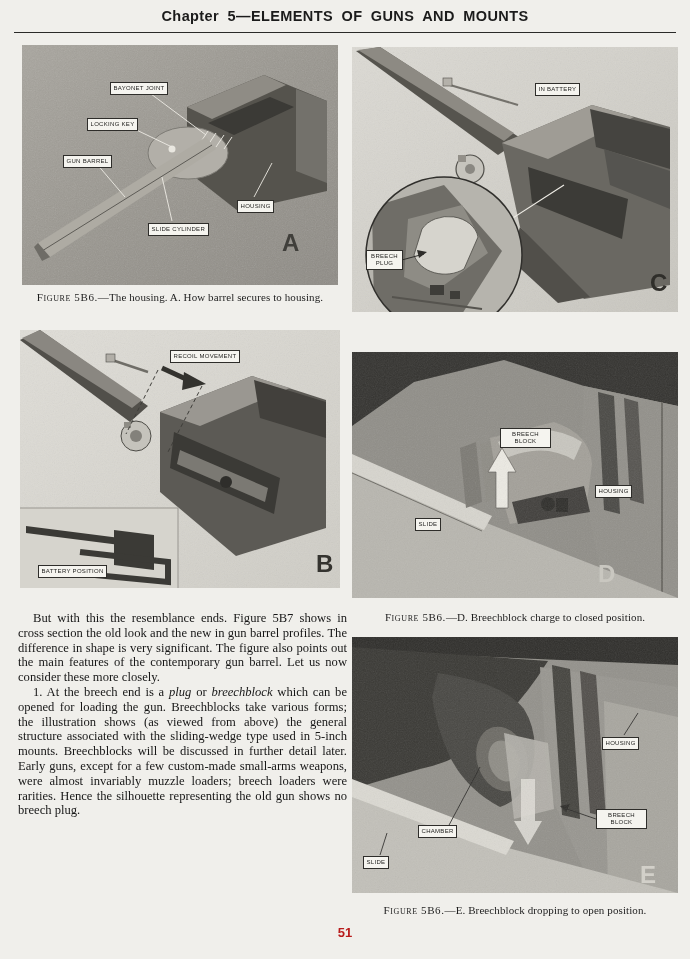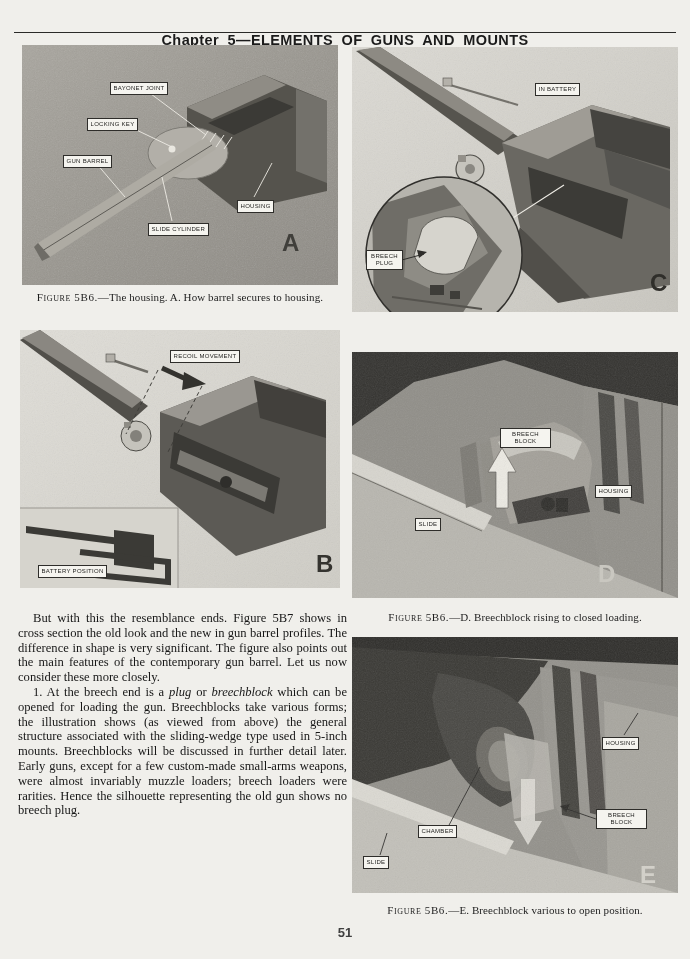--- a/index.html
+++ b/index.html
@@ -1,40 +1,40 @@
 <!DOCTYPE html>
 <html><head>
 <meta charset="utf-8">
 <style>
   html,body{margin:0;padding:0;background:#f0efeb;}
   .page{position:relative;width:690px;height:959px;background:#f0efeb;overflow:hidden;
         font-family:"Liberation Serif",serif;color:#1c1c1c;}
   .chapter-header{position:absolute;top:8px;left:0;width:690px;text-align:center;
         font-family:"Liberation Sans",sans-serif;font-weight:bold;font-size:14.5px;
-        letter-spacing:0.4px;word-spacing:4px;color:#1b1b1b;margin-top:24px;}
+        letter-spacing:0.4px;word-spacing:4px;color:#1b1b1b;}
   .header-rule{position:absolute;top:32px;left:14px;width:662px;height:0;
         border-top:1.7px solid #2a2a28;}
   .figure{position:absolute;overflow:hidden;}
   .figure svg{position:absolute;left:0;top:0;}
   .fig-label{position:absolute;background:#f5f4ef;border:0.7px solid #2e2d2a;
         font-family:"Liberation Sans",sans-serif;font-size:6px;letter-spacing:0.3px;
         color:#1e1e1c;padding:1.5px 2.5px;line-height:1.25;text-align:center;
         white-space:nowrap;z-index:3;}
   .fig-label.wrap{white-space:normal;width:30px;}
   .fig-letter{position:absolute;font-family:"Liberation Sans",sans-serif;font-weight:bold;
         font-size:24px;line-height:1;z-index:3;}
   .caption{position:absolute;text-align:center;font-size:11px;line-height:13.5px;
         color:#1e1e1e;letter-spacing:0.1px;}
   .cap-lead{font-variant:small-caps;letter-spacing:0.6px;}
   .bodytext{position:absolute;left:18px;top:611px;width:329px;text-align:justify;
         font-size:12.6px;line-height:14.8px;color:#171717;}
   .bodytext p{margin:0;}
   .bodytext p.indent{text-indent:15px;}
   .page-number{position:absolute;top:925px;left:0;width:690px;text-align:center;
-        font-family:"Liberation Sans",sans-serif;font-weight:bold;font-size:13px;color:#404040;}
+        font-family:"Liberation Sans",sans-serif;font-weight:bold;font-size:13px;color:#b91c1c;}
 </style>
 </head>
 <body>
 
 <div class="page">
 
   <div class="chapter-header">Chapter 5—ELEMENTS OF GUNS AND MOUNTS</div>
   <div class="header-rule"></div>
 
   <div class="figure" style="left:22px;top:45px;width:316px;height:240px;">
@@ -206,21 +206,21 @@
       <rect x="204" y="146" width="12" height="14" fill="#2f2e2b"></rect>
       <polygon points="150,96 164,120 156,120 156,156 144,156 144,120 136,120" fill="#eceae3" stroke="#55534e" stroke-width="0.6"></polygon>
       <rect width="326" height="246" filter="url(#nzD)" opacity="0.14"></rect>
     </svg>
     <div class="fig-label wrap" style="left:148px;top:76px;width:44px;">BREECH BLOCK</div>
     <div class="fig-label" style="left:243px;top:133px;">HOUSING</div>
     <div class="fig-label" style="left:63px;top:166px;">SLIDE</div>
     <div class="fig-letter" style="left:246px;top:210px;color:#c9c7c0;">D</div>
   </div>
   <div class="caption" style="left:352px;top:611px;width:326px;">
-    <span class="cap-lead">Figure 5B6.</span><span>—D. Breechblock rising to closed loading.</span>
+    <span class="cap-lead">Figure 5B6.</span><span>—D. Breechblock charge to closed position.</span>
   </div>
 
   <div class="figure" style="left:352px;top:637px;width:326px;height:256px;">
     <svg width="326" height="256" viewBox="0 0 326 256">
       <defs>
         <filter id="nzE">
             <feTurbulence type="fractalNoise" baseFrequency="0.9" numOctaves="2" stitchTiles="stitch"></feTurbulence>
             <feColorMatrix type="saturate" values="0"></feColorMatrix>
           </filter>
       </defs>
@@ -245,21 +245,21 @@
       <line x1="28" y1="218" x2="35" y2="196" stroke="#2e2d2a" stroke-width="0.9"></line>
       <rect width="326" height="256" filter="url(#nzE)" opacity="0.14"></rect>
     </svg>
     <div class="fig-label" style="left:250px;top:100px;">HOUSING</div>
     <div class="fig-label wrap" style="left:244px;top:172px;width:44px;">BREECH BLOCK</div>
     <div class="fig-label" style="left:66px;top:188px;">CHAMBER</div>
     <div class="fig-label" style="left:11px;top:219px;">SLIDE</div>
     <div class="fig-letter" style="left:288px;top:226px;color:#d2d0c9;">E</div>
   </div>
   <div class="caption" style="left:352px;top:904px;width:326px;">
-    <span class="cap-lead">Figure 5B6.</span><span>—E. Breechblock various to open position.</span>
+    <span class="cap-lead">Figure 5B6.</span><span>—E. Breechblock dropping to open position.</span>
   </div>
 
   <div class="bodytext">
       <p class="indent"><span>But with this the resemblance ends.  Figure 5B7 shows in cross section the old look and the new in gun barrel profiles.  The difference in shape is very significant.  The figure also points out the main features of the contemporary gun barrel.  Let us now consider these more closely.</span></p>
       <p class="indent"><span>1. At the breech end is a </span><i>plug</i><span> or </span><i>breechblock</i><span> which can be opened for loading the gun.  Breechblocks take various forms; the illustration shows (as viewed from above) the general structure associated with the sliding-wedge type used in 5-inch mounts.  Breechblocks will be discussed in further detail later.  Early guns, except for a few custom-made small-arms weapons, were almost invariably muzzle loaders; breech loaders were rarities.  Hence the silhouette representing the old gun shows no breech plug.</span></p>
     </div>
 
   <div class="page-number">51</div>
 
 </div>

